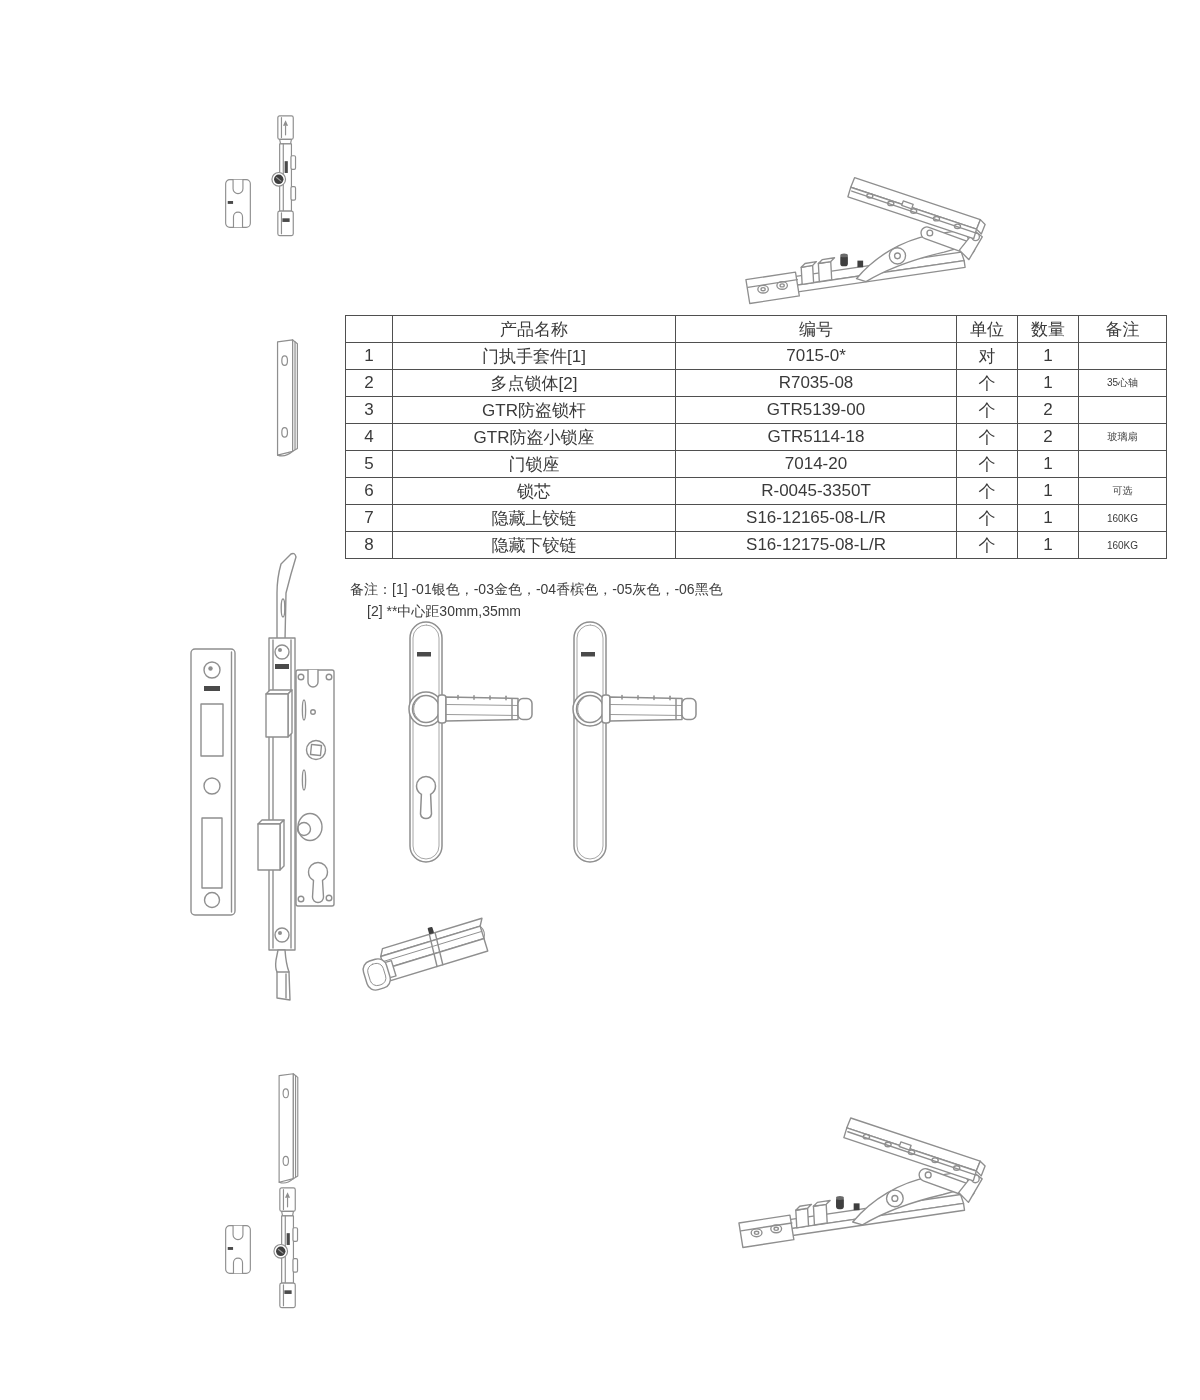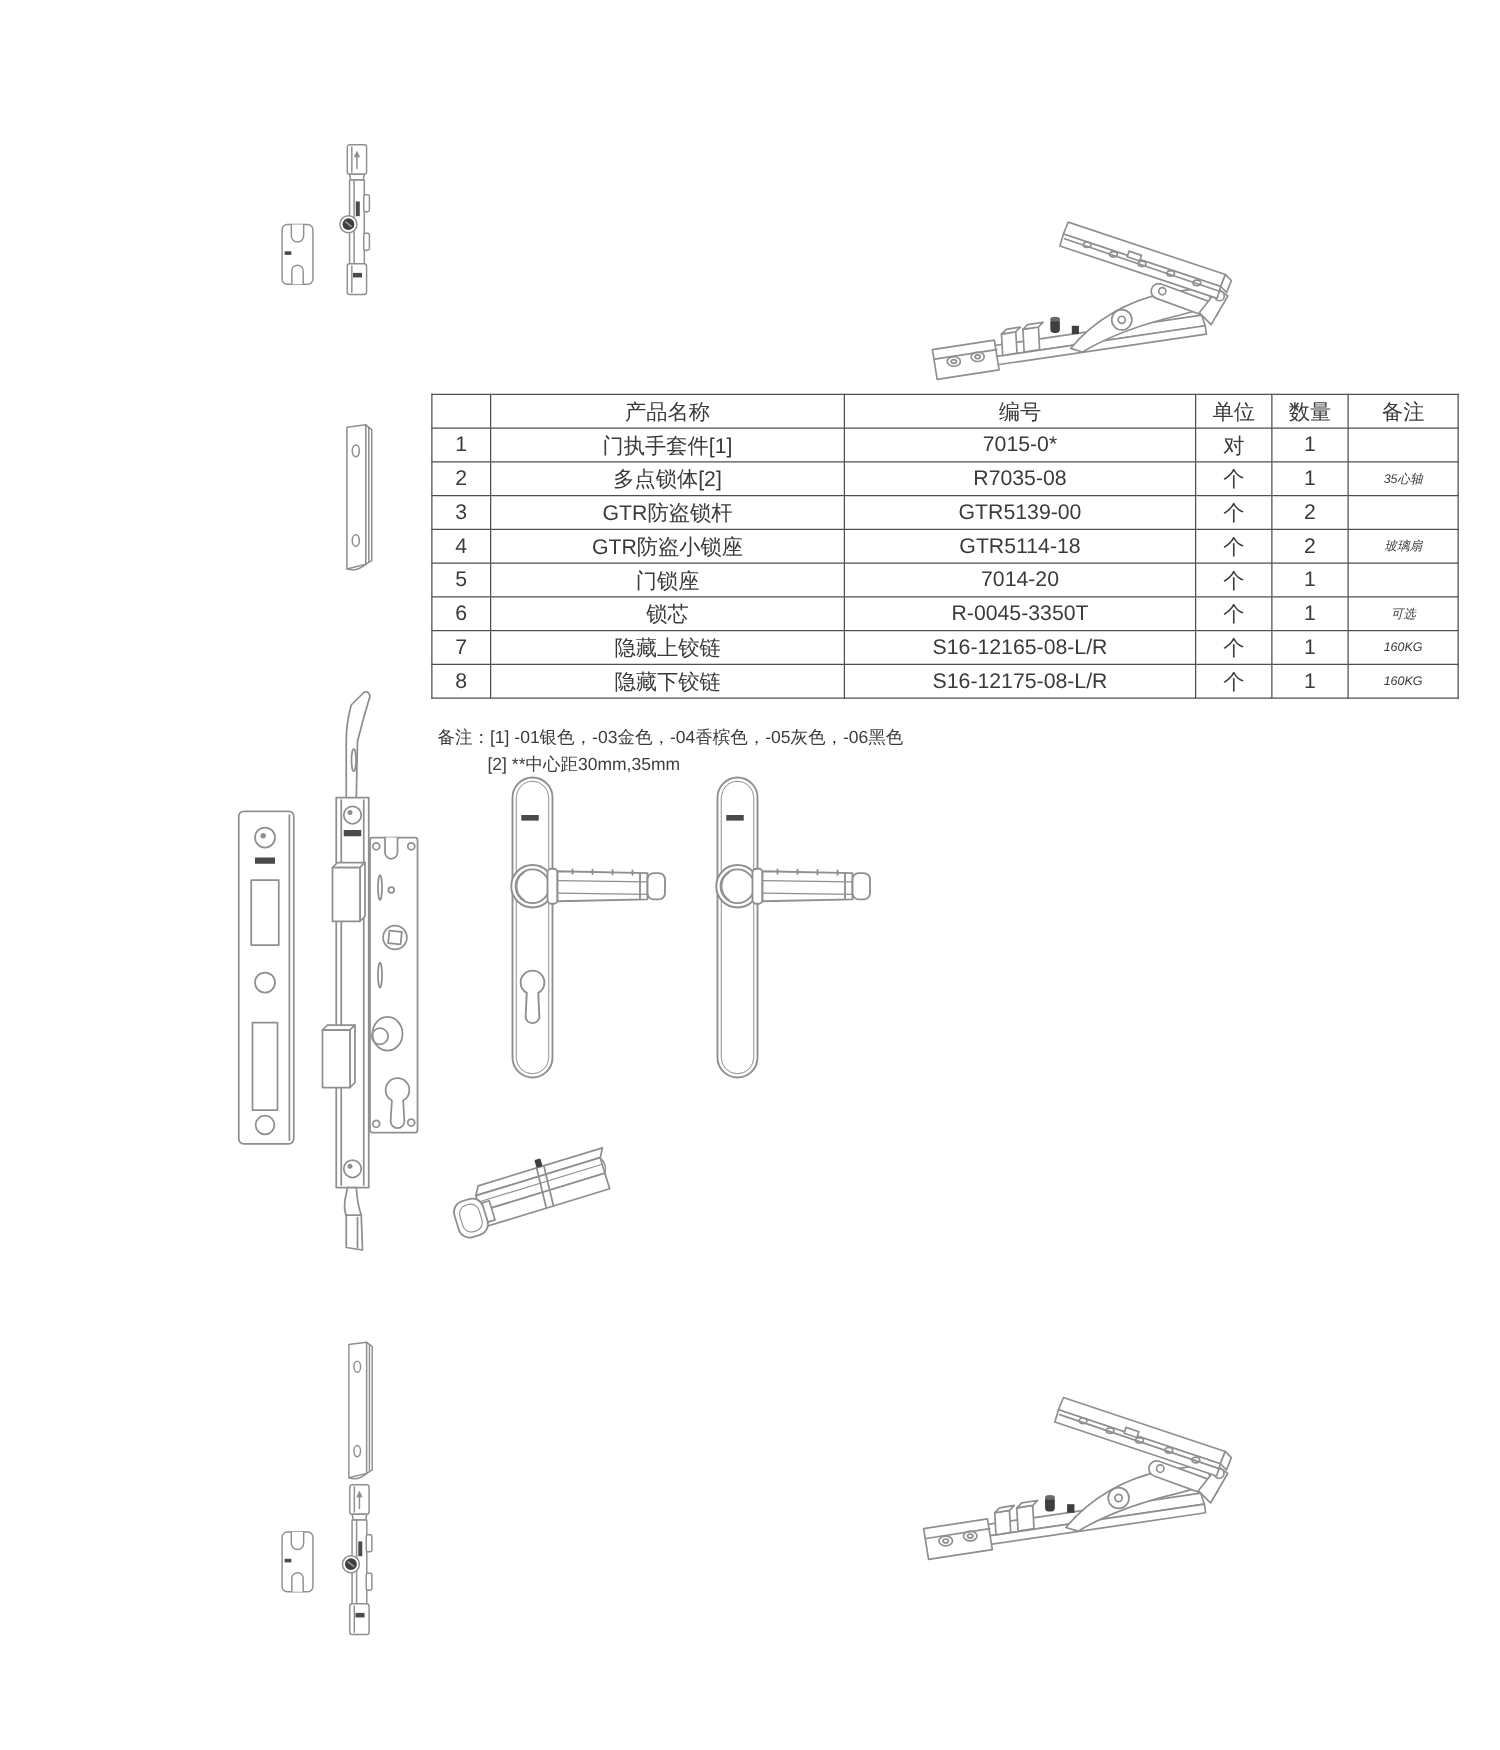--- a/index.html
+++ b/index.html
@@ -4,24 +4,24 @@
 <style>
   html,body{margin:0;padding:0;background:#ffffff;}
   #canvas{position:relative;width:1200px;height:1400px;background:#ffffff;overflow:hidden;
           font-family:"Liberation Sans","DejaVu Sans",sans-serif;color:#3a3a3a;}
   
   #parts-table{position:absolute;left:345px;top:315px;width:821px;height:243px;
                border-collapse:collapse;table-layout:fixed;}
   #parts-table th,#parts-table td{border:1px solid #4f4f4f;text-align:center;vertical-align:middle;
                height:26px;font-size:17px;font-weight:normal;color:#3a3a3a;padding:0;
                white-space:nowrap;overflow:hidden;}
-  #parts-table td.remark{font-size:10px;font-style:italic;}
+  #parts-table td.remark{font-size:10px;}
   
   .notes{position:absolute;left:350px;top:578px;font-size:14px;line-height:22px;color:#3c3c3c;}
-  .note-row2{margin-left:40px;}
+  .note-row2{margin-left:17px;}
   
   svg.draw{position:absolute;overflow:visible;}
   #defs-svg{position:absolute;width:0;height:0;}
 </style>
 </head>
 <body>
 
 <div id="canvas">
 
   <svg id="defs-svg" aria-hidden="true">

